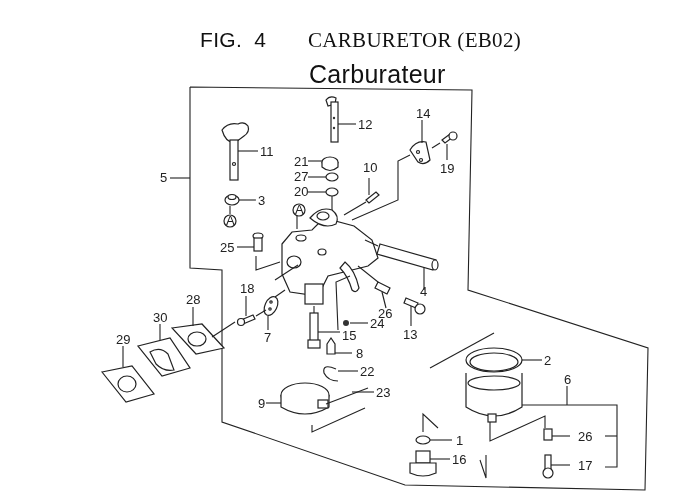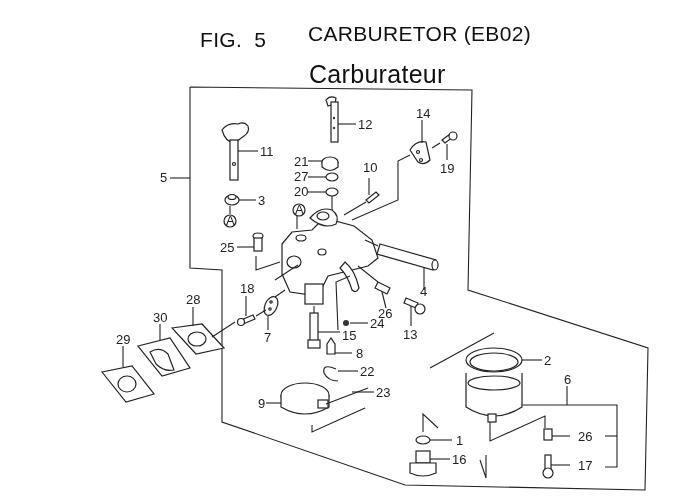--- a/index.html
+++ b/index.html
@@ -1,30 +1,30 @@
 <!DOCTYPE html>
 <html><head>
 <meta charset="utf-8">
 <style>
   html, body { margin:0; padding:0; background:#ffffff; }
   body { width:685px; height:503px; position:relative; overflow:hidden; font-family:"Liberation Sans", sans-serif; color:#1a1a1a; }
   .title { position:absolute; font-family:"Liberation Sans", sans-serif; font-size:21px; color:#111; white-space:pre; letter-spacing:0.3px; }
   #t-fig { left:200px; top:28px; }
-  #t-carb { left:308px; top:22px; }
+  #t-carb { left:308px; top:28px;font-family:Liberation Serif, serif; }
   #t-sub { left:309px; top:60px; font-size:25px; }
   svg { position:absolute; left:0; top:0; }
   .lbl { font-family:"Liberation Sans", sans-serif; font-size:13px; fill:#222; }
   .ln { stroke:#222; stroke-width:1.1; fill:none; }
   .part { stroke:#222; stroke-width:1.2; fill:#fff; }
   .dark { fill:#333; }
 </style>
 </head>
 <body>
 
-<div class="title" id="t-fig">FIG.  5</div>
+<div class="title" id="t-fig">FIG.  4</div>
 <div class="title" id="t-carb">CARBURETOR (EB02)</div>
 <div class="title" id="t-sub">Carburateur</div>
 
 <svg width="685" height="503" viewBox="0 0 685 503">
 
   <polyline class="ln" points="190,87 472,90 468,290 648,348 645,490 405,485 222,422 222,270 190,268 190,87"></polyline>
 
   <g>
     <path class="part" d="M222,130 q6,-8 16,-6 q6,-3 10,2 q2,6 -4,10 l-8,6 q-10,2 -14,-12z"></path>
     <rect class="part" x="230" y="140" width="8" height="40"></rect>

